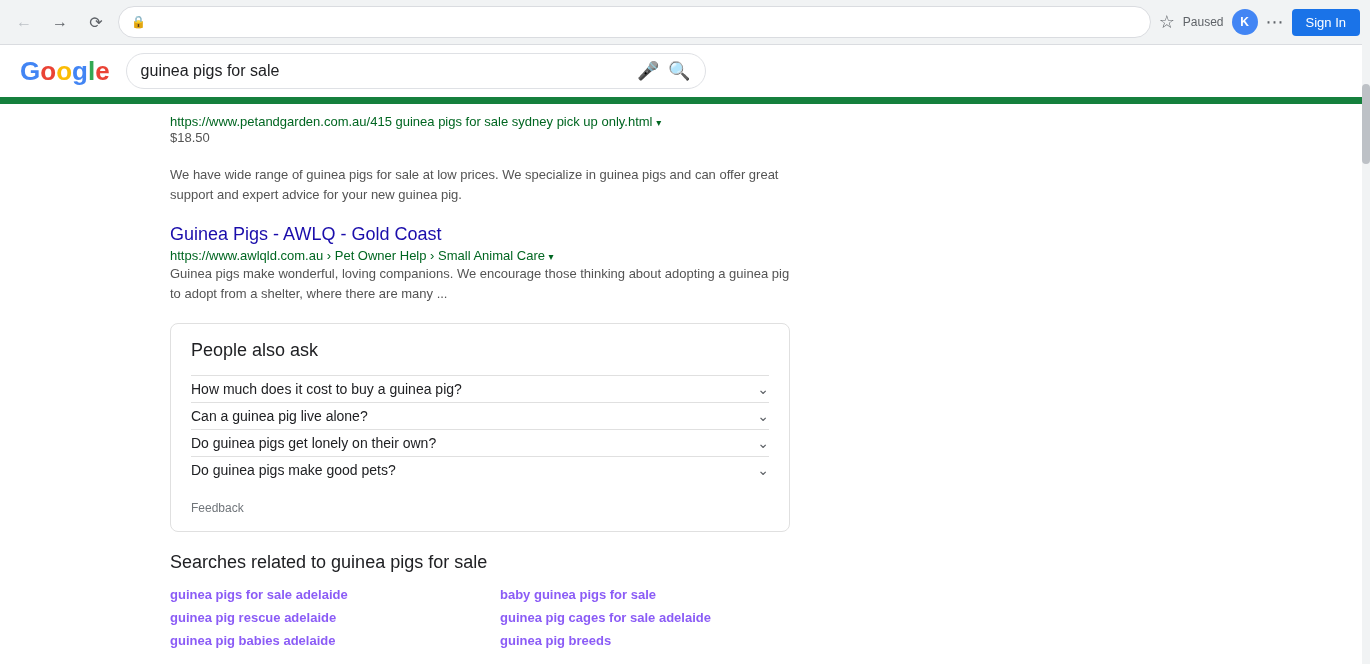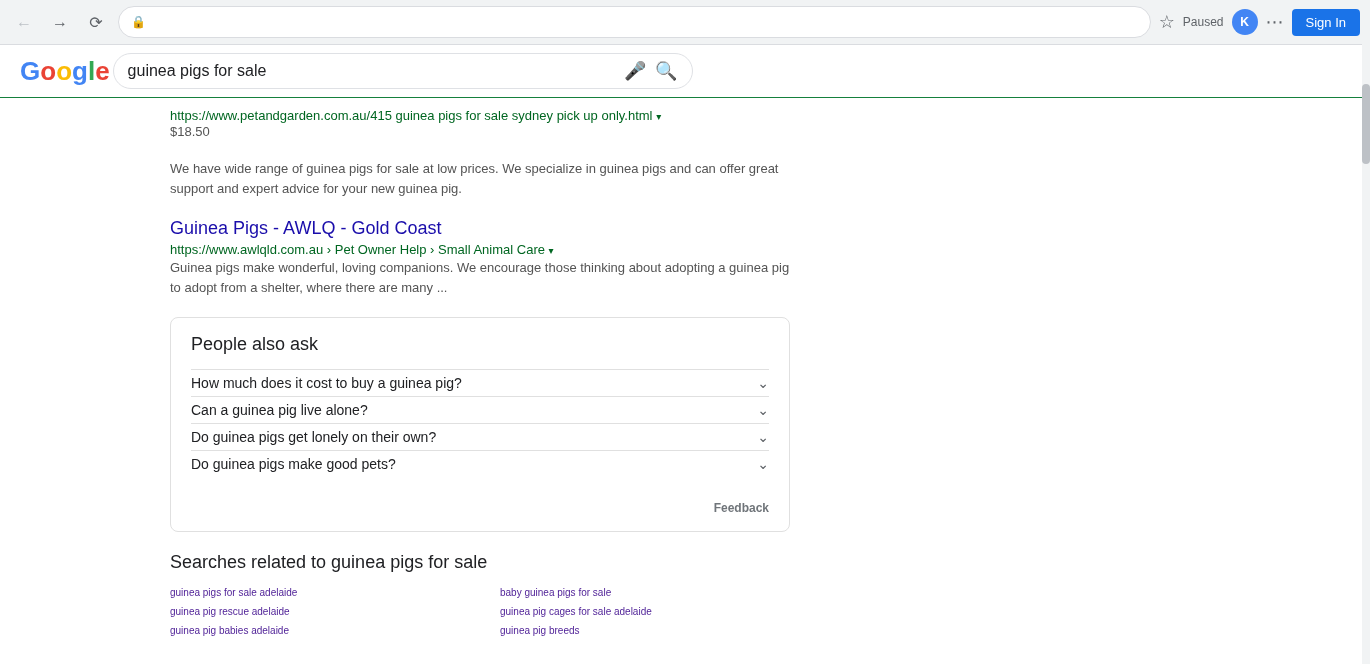--- a/index.html
+++ b/index.html
@@ -69,22 +69,22 @@
       background: #4285f4; color: #fff;
       display: flex; align-items: center; justify-content: center;
       font-size: 12px; font-weight: bold;
     }
 
     
     .google-header {
       display: flex;
       align-items: center;
       padding: 8px 20px;
-      gap: 3px;
-      border-bottom: 1px solid #15803d;
+      gap: 16px;
+      border-bottom: 7px solid #15803d;
     }
     .google-logo {
       font-size: 26px;
       font-weight: bold;
     }
     .google-logo .g { color: #4285f4; }
     .google-logo .o1 { color: #ea4335; }
     .google-logo .o2 { color: #fbbc05; }
     .google-logo .g2 { color: #4285f4; }
     .google-logo .l { color: #34a853; }
@@ -140,31 +140,31 @@
     .paa-item {
       display: flex;
       align-items: center;
       justify-content: space-between;
       padding: 5px 0;
       border-top: 1px solid #e0e0e0;
       cursor: pointer;
     }
     .paa-question { font-size: 14px; color: #202124; }
     .paa-chevron { color: #5f6368; font-size: 14px; }
-    .paa-feedback { text-align: right; font-size: 12px; color: #70757a; margin-top: 24px; font-weight: bold; }
+    .paa-feedback { font-size: 12px; color: #70757a; margin-top: 18px; }
 
     
     .related-title { font-size: 18px; color: #202124; margin-bottom: 14px; }
     .related-grid {
       display: grid;
       grid-template-columns: 1fr 1fr;
       gap: 8px 60px;
       max-width: 600px;
     }
-    .related-link { font-size: 10px; color: #4c1d95; cursor: pointer; }
+    .related-link { font-size: 13px; color: #8b5cf6; cursor: pointer; font-weight: bold; }
 
     
     .results-area::-webkit-scrollbar { width: 8px; }
     .results-area::-webkit-scrollbar-track { background: #f1f1f1; }
     .results-area::-webkit-scrollbar-thumb { background: #c1c1c1; border-radius: 4px; }
 
     
     .right-scrollbar {
       position: fixed;
       right: 0;

